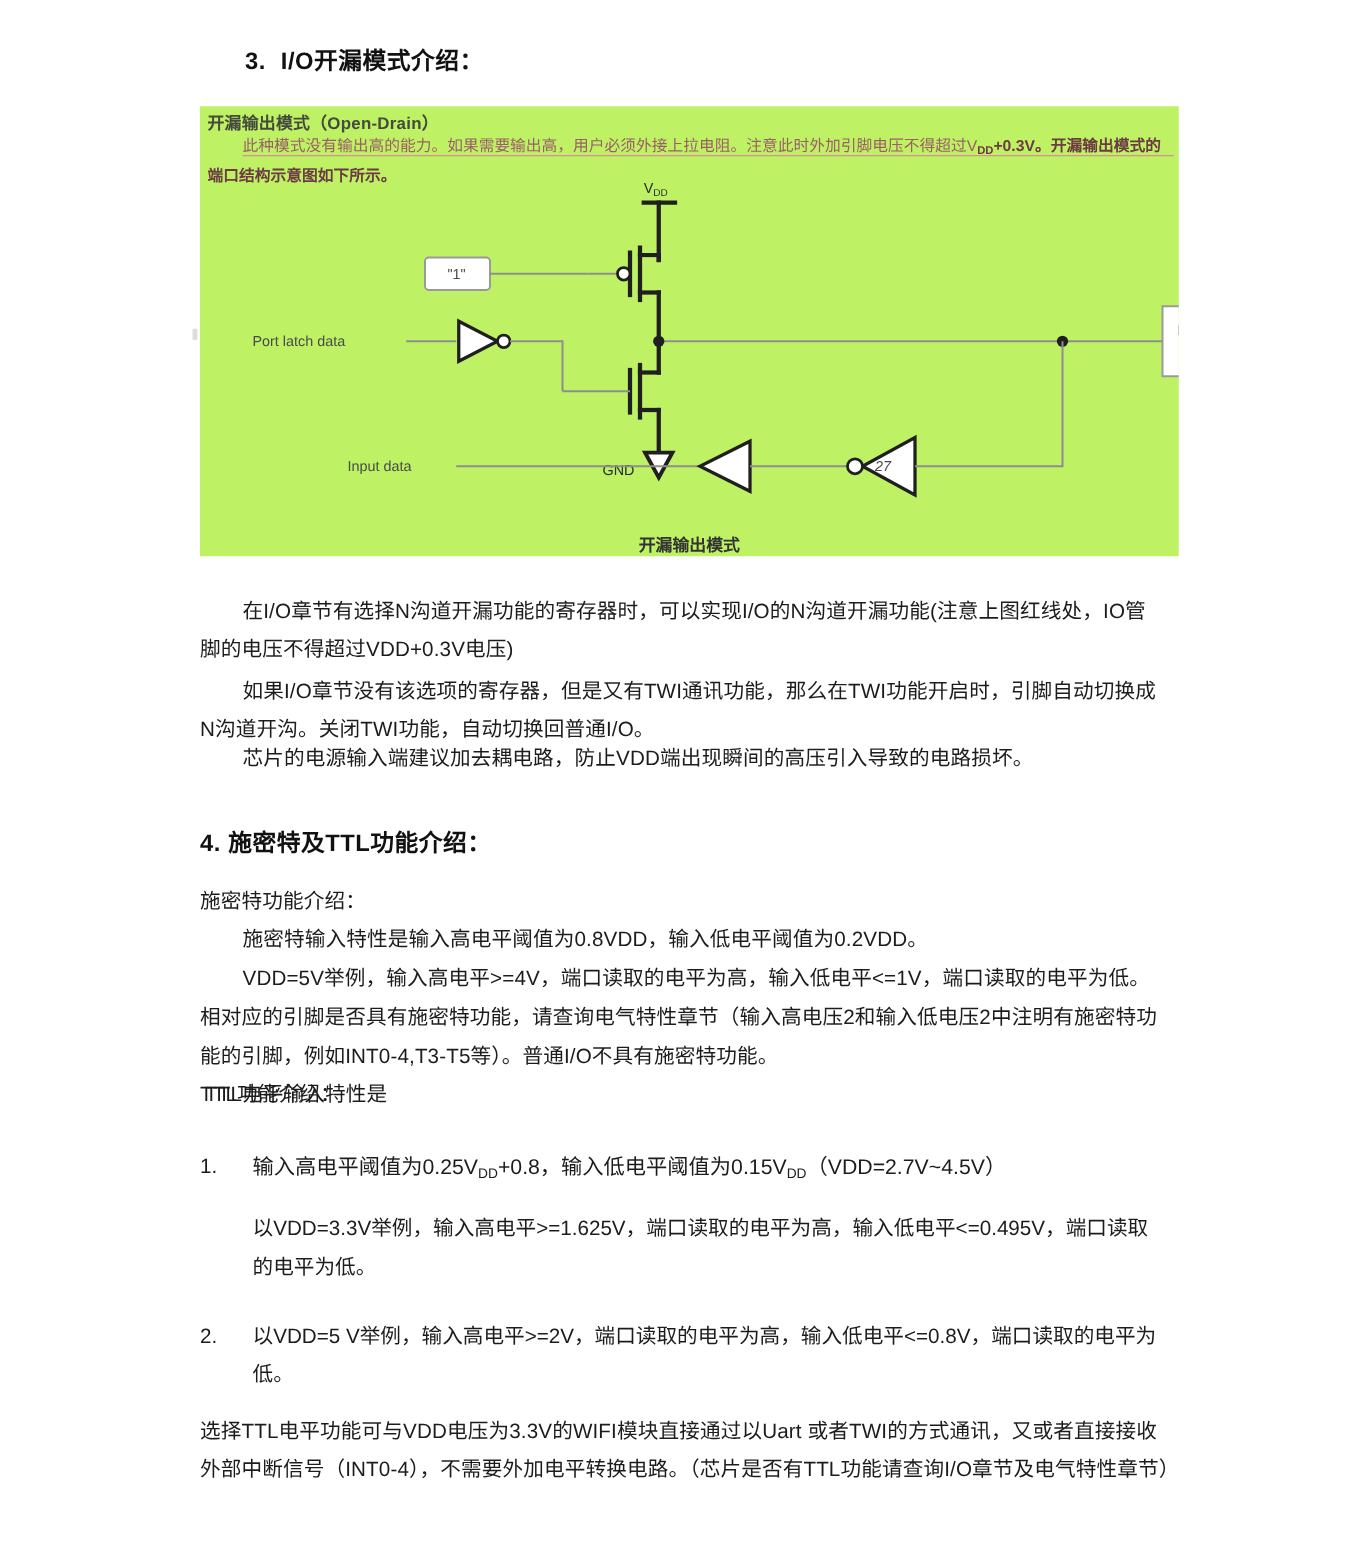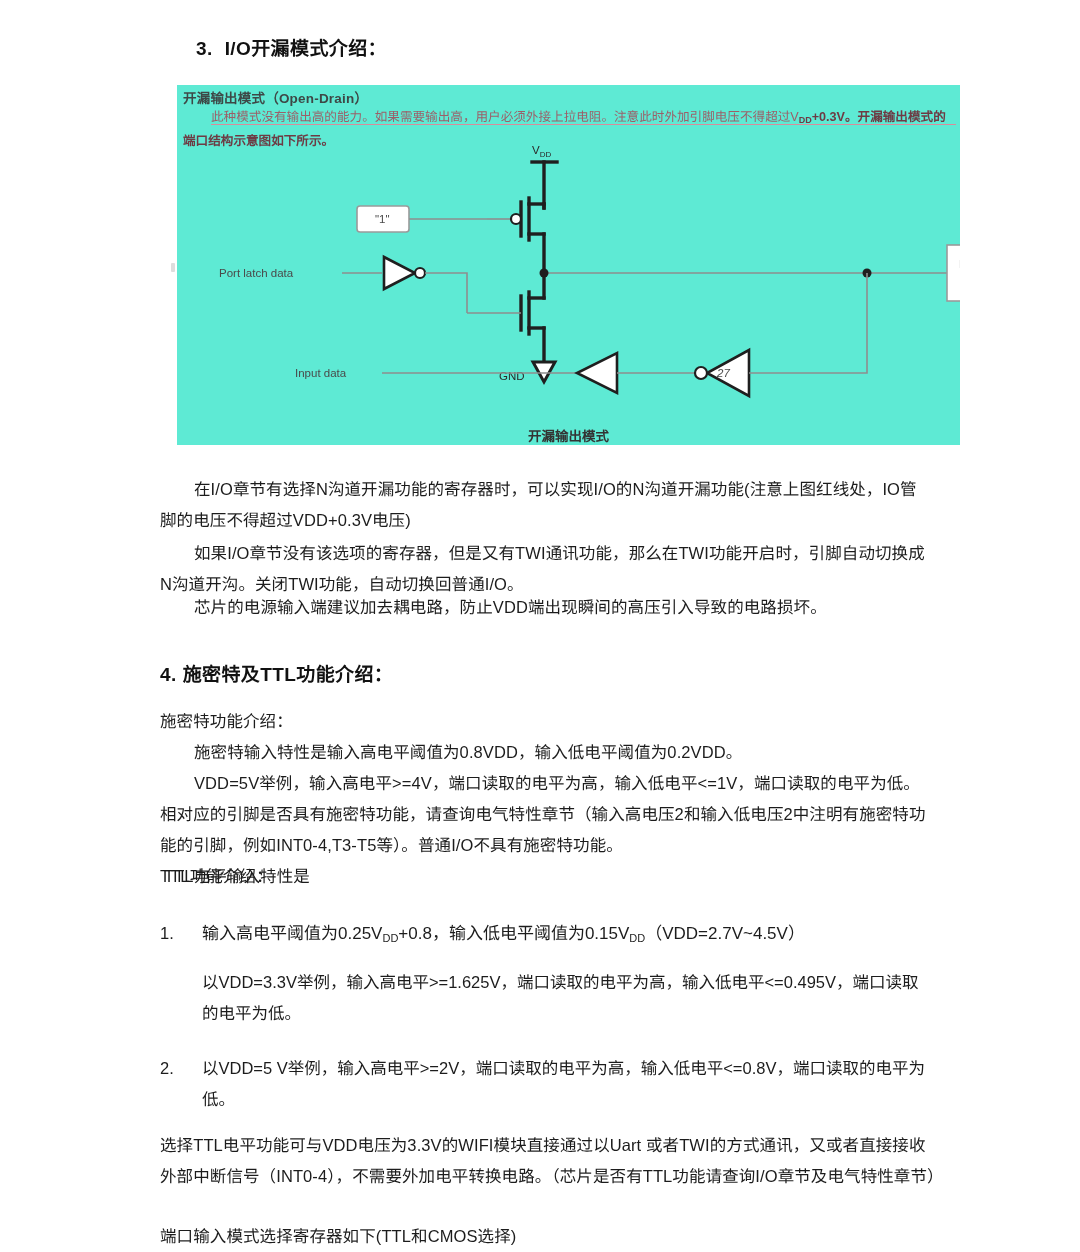--- a/index.html
+++ b/index.html
@@ -45,22 +45,21 @@
   }
   #sec4-heading .num { margin-right: 6px; }
 
   
   #figure-block {
     position: absolute;
     left: 160px;
     top: 85px;
     width: 783px;
     height: 360px;
-    background: #5eead4;
-    margin-left: 17px;
+    background: #bef264;
   }
 
   
   .scan-text {
     color: #3b3b3b;
     filter: blur(0.45px);
     opacity: .92;
   }
   #figure-title {
     position: absolute;
@@ -329,15 +328,14 @@
       <div class="li-sub">以VDD=3.3V举例，输入高电平&gt;=1.625V，端口读取的电平为高，输入低电平&lt;=0.495V，端口读取的电平为低。</div>
     </div>
 
     <div class="li-row" style="margin-top:24px">
       <div class="li-marker">2.</div>
       <div class="li-sub">以VDD=5 V举例，输入高电平&gt;=2V，端口读取的电平为高，输入低电平&lt;=0.8V，端口读取的电平为低。</div>
     </div>
   </div>
 
   <div class="body-text" id="para-ttl-summary">选择TTL电平功能可与VDD电压为3.3V的WIFI模块直接通过以Uart 或者TWI的方式通讯，又或者直接接收外部中断信号（INT0-4），不需要外加电平转换电路。（芯片是否有TTL功能请查询I/O章节及电气特性章节）</div>
-  <div class="body-text" id="para-register">端口输入模式选择寄存器如下(TTL和CMOS选择)</div>
 
 </div>
 
 </body></html>

